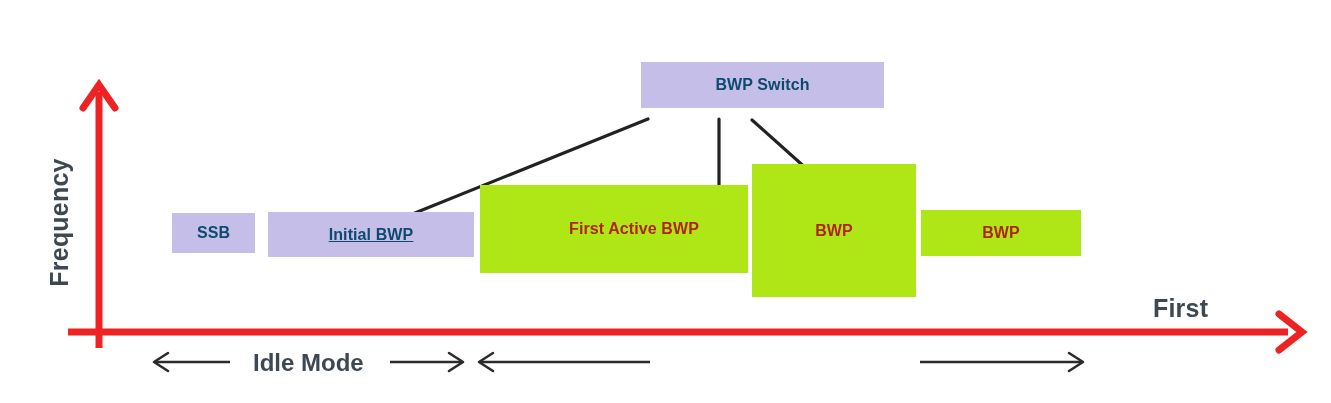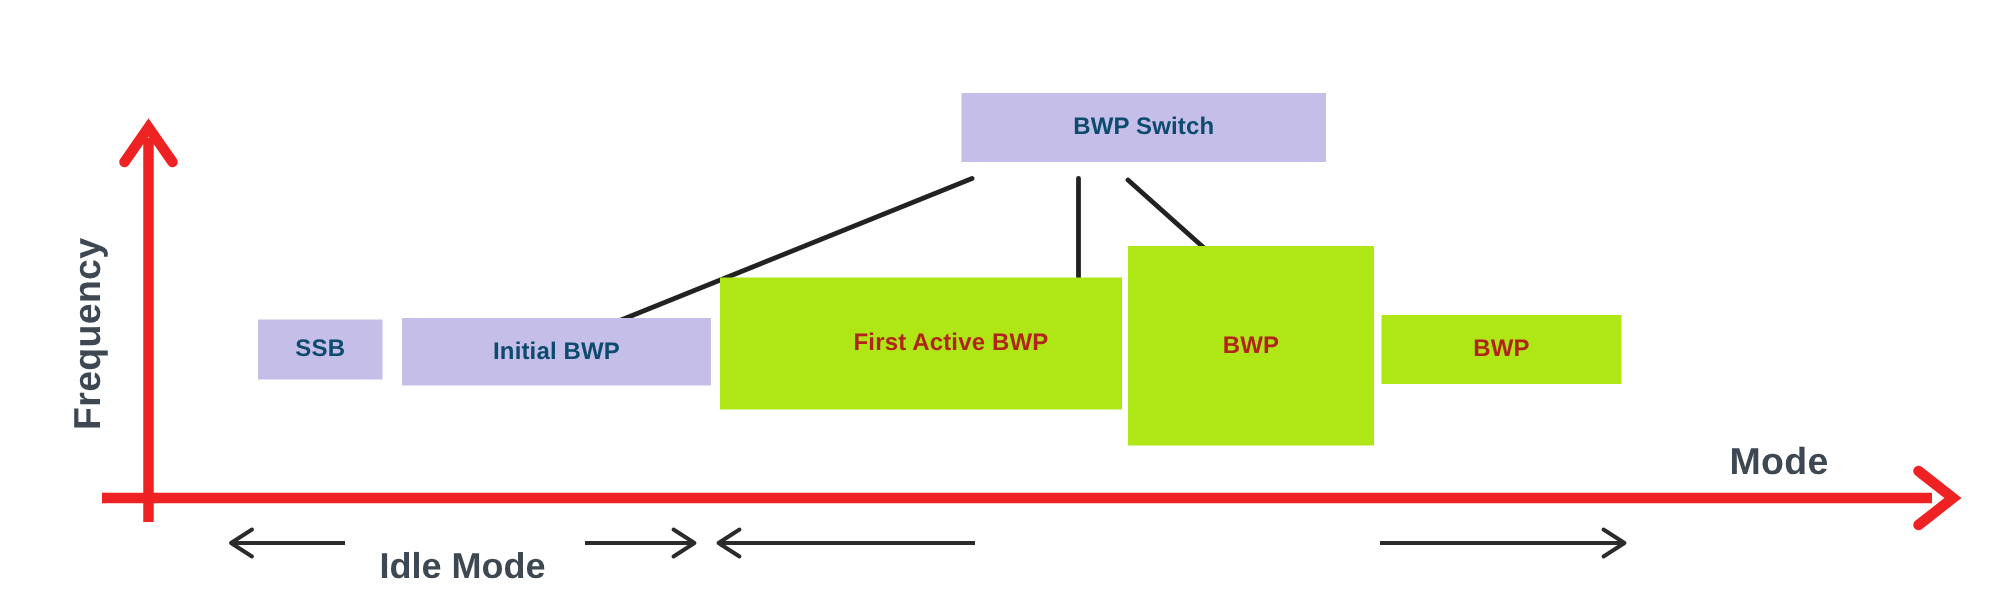--- a/index.html
+++ b/index.html
@@ -64,21 +64,21 @@
     color: #0c4a6e;
     font-size: 16px;
   }
   .block.green {
     background: #aee616;
     color: #b2241a;
     font-size: 16px;
   }
 
   #blk-ssb        { left: 172px; top: 213px; width: 83px;  height: 40px; }
-  #blk-initial    { left: 268px; top: 212px; width: 206px; height: 45px; }
+  #blk-initial    { left: 268px; top: 212px; width: 206px; height: 45px; text-decoration: underline; }
   #blk-switch     { left: 641px; top: 62px;  width: 243px; height: 46px; }
   #blk-first      { left: 480px; top: 185px; width: 268px; height: 88px; padding-left: 40px; }
   #blk-bwp2       { left: 752px; top: 164px; width: 164px; height: 133px; }
   #blk-bwp3       { left: 921px; top: 210px; width: 160px; height: 46px; }
 
   
   .connector-svg {
     position: absolute;
     left: 0;
     top: 0;
@@ -103,42 +103,42 @@
     height: 60px;
     pointer-events: none;
   }
   .mode-label {
     position: absolute;
     color: #3d4852;
     font-size: 24px;
     font-weight: 600;
     white-space: nowrap;
   }
-  #idle-label      { left: 253px; top: 24px; }
+  #idle-label      { left: 253px; top: 9px; }
   #connected-label { left: 682px; top: 9px; }
 </style>
 </head>
 <body>
 
 <div id="canvas">
 
   <svg class="axis-svg" viewBox="0 0 1331 403">
 
     <line x1="99" y1="348" x2="99" y2="92" stroke="#ee2222" stroke-width="7" stroke-linecap="butt"></line>
 
     <polyline points="83,108 99,85 115,108" fill="none" stroke="#ee2222" stroke-width="7" stroke-linecap="round" stroke-linejoin="miter"></polyline>
 
     <line x1="68" y1="332" x2="1288" y2="332" stroke="#ee2222" stroke-width="7" stroke-linecap="butt"></line>
 
     <polyline points="1279,314 1302,332 1279,350" fill="none" stroke="#ee2222" stroke-width="7" stroke-linecap="round" stroke-linejoin="miter"></polyline>
   </svg>
 
   <div class="axis-label" id="freq-label">Frequency</div>
 
-  <div class="axis-label" id="time-label">Mode</div>
+  <div class="axis-label" id="time-label">First</div>
 
   <svg class="connector-svg" viewBox="0 0 1331 403">
     <line x1="400" y1="219" x2="648" y2="119" stroke="#222222" stroke-width="3.2" stroke-linecap="round"></line>
     <line x1="719" y1="119" x2="719" y2="205" stroke="#222222" stroke-width="3.2" stroke-linecap="round"></line>
     <line x1="752" y1="120" x2="846" y2="204" stroke="#222222" stroke-width="3.2" stroke-linecap="round"></line>
   </svg>
 
   <div class="block purple" id="blk-ssb">SSB</div>
 
   <div class="block purple" id="blk-initial">Initial BWP</div>

